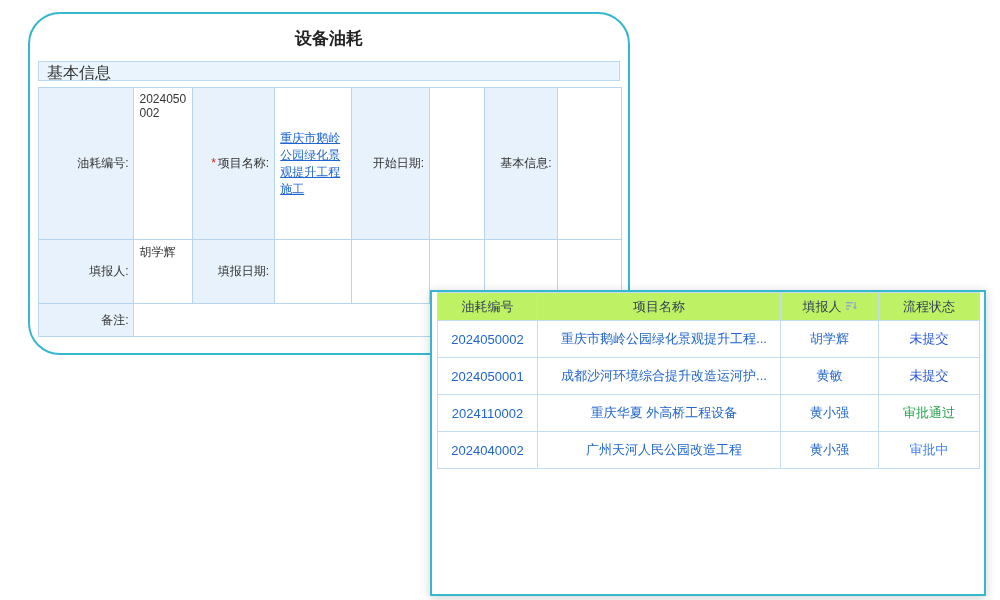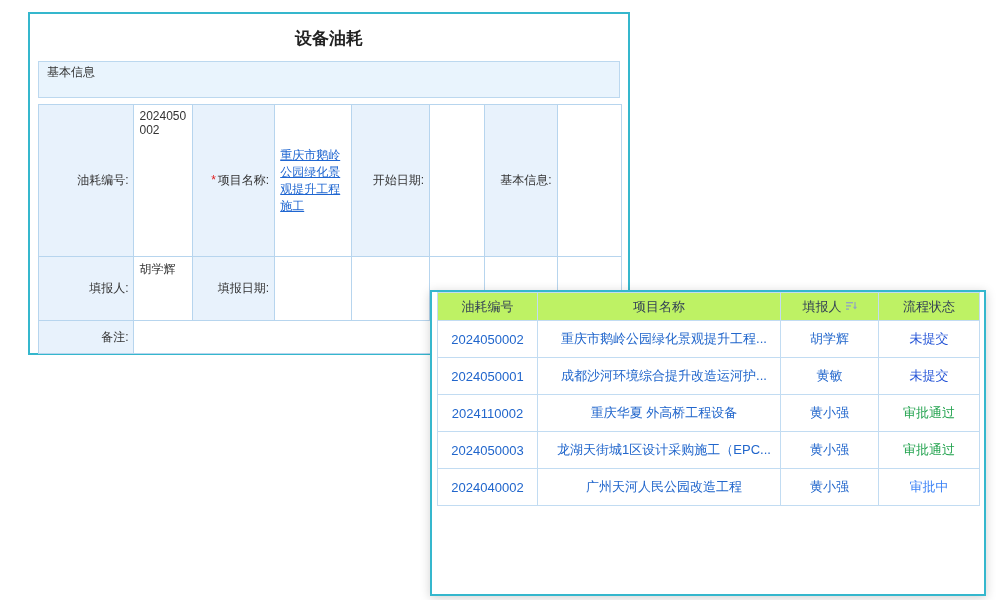--- a/index.html
+++ b/index.html
@@ -13,33 +13,34 @@
   .panel {
     position: absolute;
     background: #ffffff;
     border: 2px solid #35b7cd;
   }
   
   .form-panel {
     left: 28px; top: 12px;
     width: 602px; height: 343px;
     z-index: 1;
+    border-radius: 32px;
   }
   .form-title {
     text-align: center;
     font-size: 17px;
     font-weight: bold;
     color: #222;
     padding: 13px 0 11px 0;
   }
   .section-bar {
     margin: 0 8px;
-    height: 37px;
+    height: 20px;
     line-height: 21px;
-    font-size: 12px;
+    font-size: 16px;
     color: #333;
     padding-left: 8px;
     background: #e9f4fd;
     border: 1px solid #bcd8ef;
   }
   .form-table {
     margin: 6px 8px 0 8px;
     border-collapse: collapse;
     table-layout: fixed;
     width: 584px;
@@ -202,26 +203,20 @@
         <td class="cell-filler">黄敏</td>
         <td class="cell-status" style="color: rgb(35, 83, 214);">未提交</td>
       </tr>
       <tr>
         <td class="cell-no">2024110002</td>
         <td class="cell-project">重庆华夏 外高桥工程设备</td>
         <td class="cell-filler">黄小强</td>
         <td class="cell-status" style="color: rgb(35, 163, 79);">审批通过</td>
       </tr>
       <tr>
-        <td class="cell-no">2024050003</td>
-        <td class="cell-project">龙湖天街城1区设计采购施工（EPC...</td>
-        <td class="cell-filler">黄小强</td>
-        <td class="cell-status" style="color: rgb(35, 163, 79);">审批通过</td>
-      </tr>
-      <tr>
         <td class="cell-no">2024040002</td>
         <td class="cell-project">广州天河人民公园改造工程</td>
         <td class="cell-filler">黄小强</td>
         <td class="cell-status" style="color: #3b82f6;">审批中</td>
       </tr>
     </tbody>
   </table>
 </div>
 
 </body></html>

